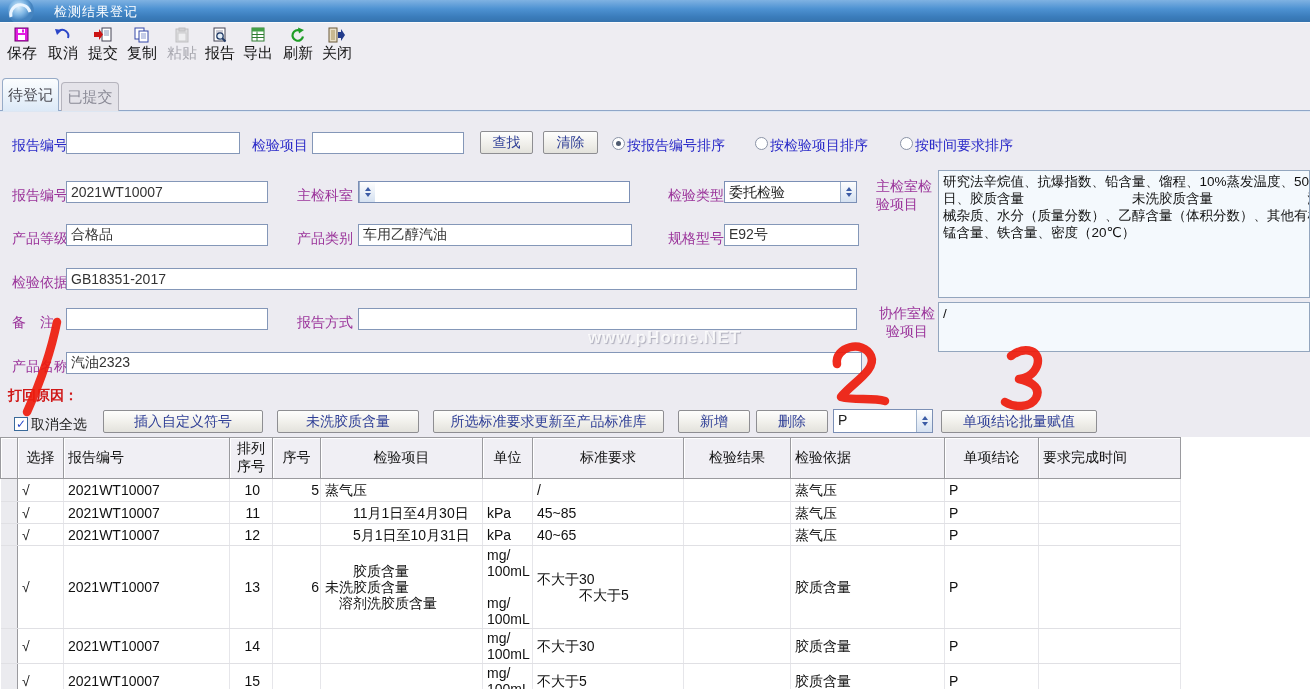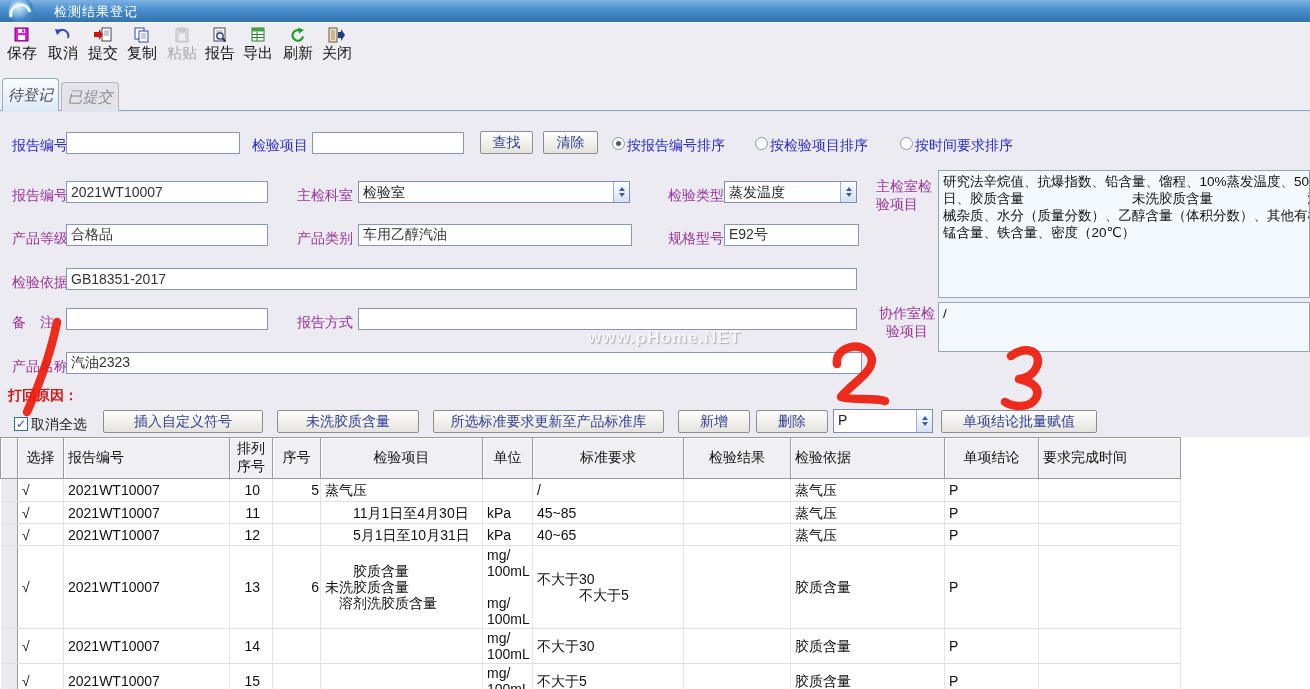--- a/index.html
+++ b/index.html
@@ -11,21 +11,21 @@
     background:linear-gradient(#7FB2E2 0%,#4E92D2 40%,#3B7DBC 75%,#3573AE 100%);}
   #titlebar .title{position:absolute;left:54px;top:3px;color:#fff;font-size:13px;letter-spacing:1px;}
   #titlebar svg{position:absolute;left:2px;top:-2px;}
   
   #toolbar{position:absolute;left:0;top:22px;width:1310px;height:45px;background:#EEEDF2;border-top:1px solid #FAFAFC;border-bottom:1px solid #d946ef;}
   .tool{position:absolute;top:4px;width:40px;display:flex;flex-direction:column;align-items:center;gap:1px;cursor:default;}
   .tool .tlabel{font-size:15px;color:#141414;line-height:17px;}
   .tool.disabled .tlabel{color:#A9A9B1;}
   .tool.disabled svg{opacity:.55;filter:grayscale(1);}
   
-  #tabstrip{position:absolute;left:0;top:68px;width:1310px;height:44px;background:#EEEDF2;font-style:italic;}
+  #tabstrip{position:absolute;left:0;top:68px;width:1310px;height:44px;background:#EEEDF2;}
   #tabstrip .strip-line{position:absolute;left:0;top:42px;width:1310px;height:1px;background:#8FA6C8;}
   #tabstrip .strip-line2{position:absolute;left:0;top:43px;width:1310px;height:1px;background:#DDE6F2;}
   .tab{position:absolute;border:1px solid #97ABC7;border-bottom:none;border-radius:4px 4px 0 0;
        text-align:center;font-size:15px;}
   .tab.active{left:2px;top:10px;width:55px;height:32px;line-height:31px;z-index:3;
        background:linear-gradient(#FBFDFE,#DCE9F7);color:#4A4A52;}
   .tab.inactive{left:61px;top:14px;width:56px;height:28px;line-height:27px;
        background:#E4E3E9;color:#8B8B97;border-color:#B5B4BD;}
   
   .lblp{position:absolute;color:#9A339A;font-size:14px;white-space:pre-line;}
@@ -191,29 +191,28 @@
   <span class="lblb" style="left:627px;top:137px">按报告编号排序</span>
   <span class="radio" style="left:755px;top:137px"></span>
   <span class="lblb" style="left:770px;top:137px">按检验项目排序</span>
   <span class="radio" style="left:900px;top:137px"></span>
   <span class="lblb" style="left:915px;top:137px">按时间要求排序</span>
 
   <span class="lblp" style="left:12px;top:187px">报告编号</span>
   <input class="inp" style="left: 66px; top: 181px; width: 192px;" value="2021WT10007">
   <span class="lblp" style="left:297px;top:187px">主检科室</span>
   <div class="combo" style="left:358px;top:181px;width:272px">
-    <span class="ctext">检验室</span>
     <span class="spin">
         <i class="up"></i>
         <i class="dn"></i>
       </span>
   </div>
   <span class="lblp" style="left:668px;top:187px">检验类型</span>
   <div class="combo" style="left:724px;top:181px;width:133px">
-    <span class="ctext">蒸发温度</span>
+    <span class="ctext">委托检验</span>
     <span class="spin">
         <i class="up"></i>
         <i class="dn"></i>
       </span>
   </div>
   <span class="lblp" style="left:876px;top:178px;width:62px;text-align:left">主检室检
 验项目</span>
   <div class="panel" style="left:938px;top:170px;width:372px;height:128px">研究法辛烷值、抗爆指数、铅含量、馏程、10%蒸发温度、50%蒸
 日、胶质含量　　　　　　　　未洗胶质含量　　　　　　　溶
 械杂质、水分（质量分数）、乙醇含量（体积分数）、其他有机

